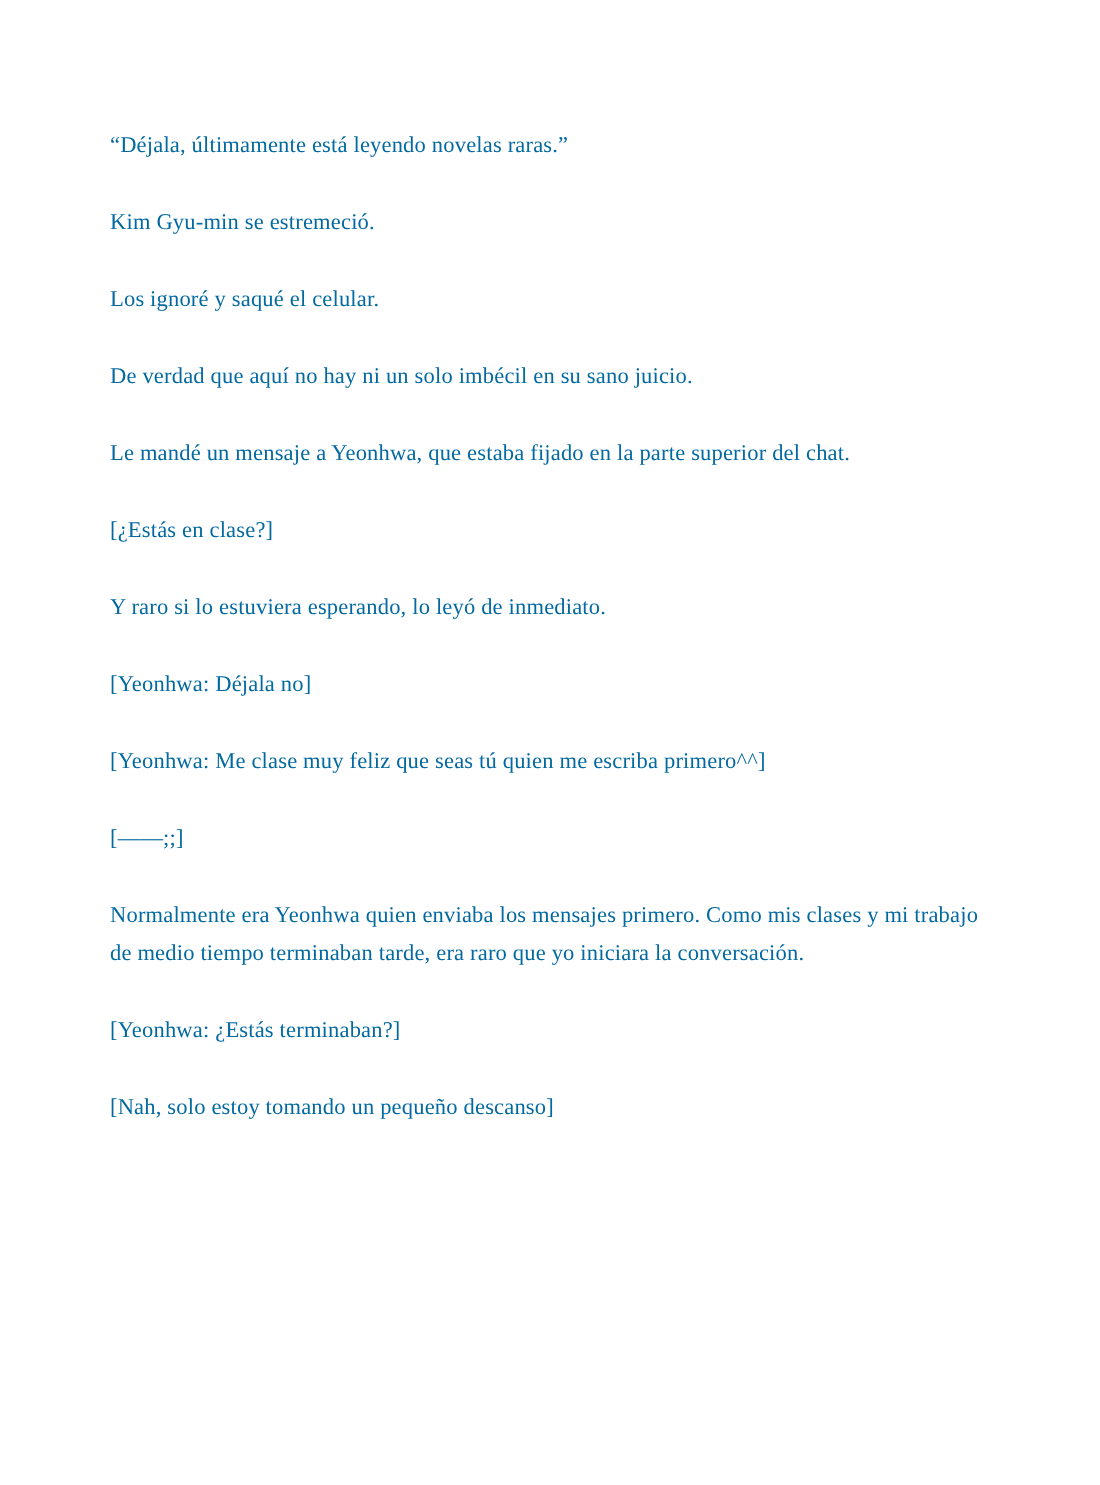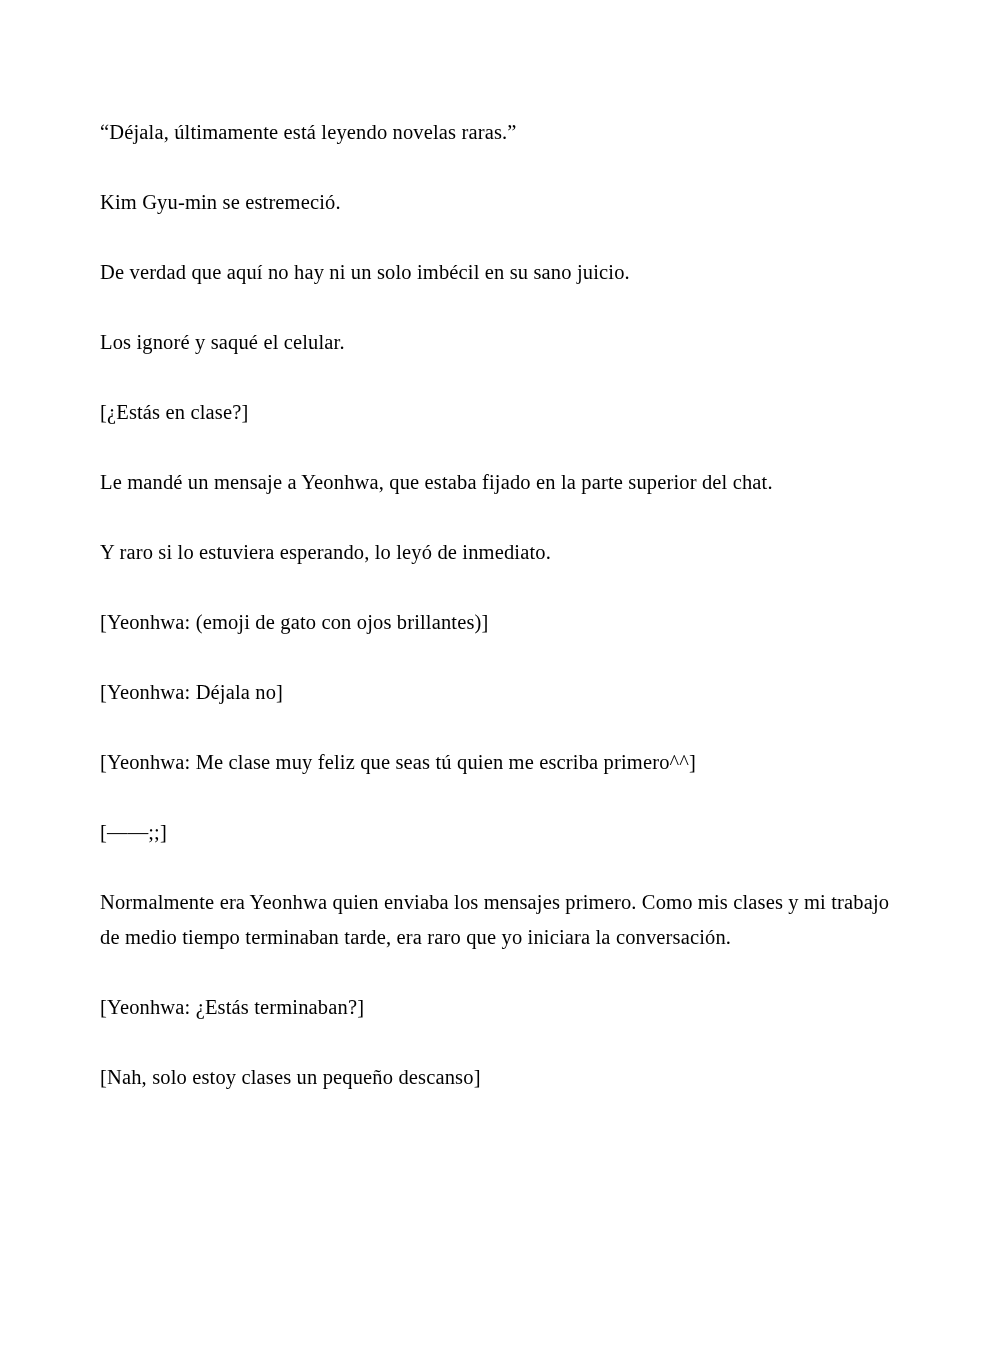--- a/index.html
+++ b/index.html
@@ -14,39 +14,38 @@
       position: relative;
     }
     .page {
       position: absolute;
       left: 100px;
       top: 115px;
       width: 805px;
       font-family: "Liberation Serif", "DejaVu Serif", serif;
       font-size: 20.5px;
       line-height: 35px;
-      color: #000000;
+      color: #0369a1;
       letter-spacing: 0.15px;
     }
     .para {
       margin: 0 0 35px 0;
       padding: 0;
     }
   </style>
 </head>
 <body>
 
 <div class="page">
   <p class="para">“Déjala, últimamente está leyendo novelas raras.”</p>
   <p class="para">Kim Gyu-min se estremeció.</p>
+  <p class="para">Los ignoré y saqué el celular.</p>
   <p class="para">De verdad que aquí no hay ni un solo imbécil en su sano juicio.</p>
-  <p class="para">Los ignoré y saqué el celular.</p>
+  <p class="para">Le mandé un mensaje a Yeonhwa, que estaba fijado en la parte superior del chat.</p>
   <p class="para">[¿Estás en clase?]</p>
-  <p class="para">Le mandé un mensaje a Yeonhwa, que estaba fijado en la parte superior del chat.</p>
   <p class="para">Y raro si lo estuviera esperando, lo leyó de inmediato.</p>
-  <p class="para">[Yeonhwa: (emoji de gato con ojos brillantes)]</p>
   <p class="para">[Yeonhwa: Déjala no]</p>
   <p class="para">[Yeonhwa: Me clase muy feliz que seas tú quien me escriba primero^^]</p>
   <p class="para">[——;;]</p>
   <p class="para">Normalmente era Yeonhwa quien enviaba los mensajes primero. Como mis clases y mi trabajo de medio tiempo terminaban tarde, era raro que yo iniciara la conversación.</p>
   <p class="para">[Yeonhwa: ¿Estás terminaban?]</p>
-  <p class="para">[Nah, solo estoy clases un pequeño descanso]</p>
+  <p class="para">[Nah, solo estoy tomando un pequeño descanso]</p>
 </div>
 
 </body></html>

